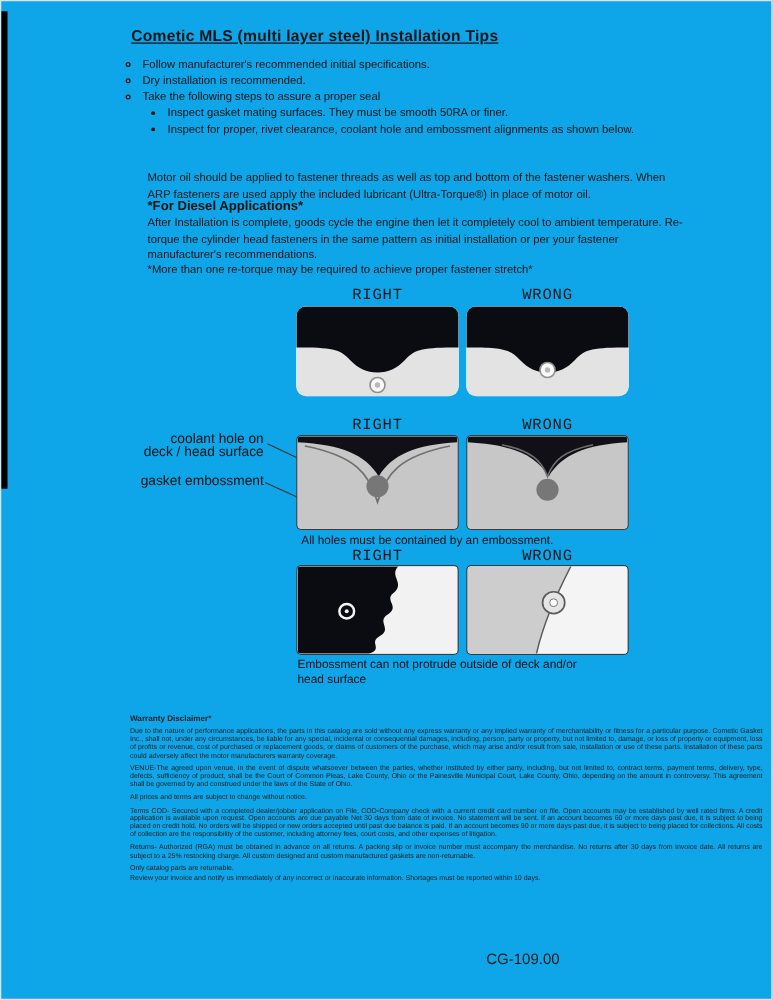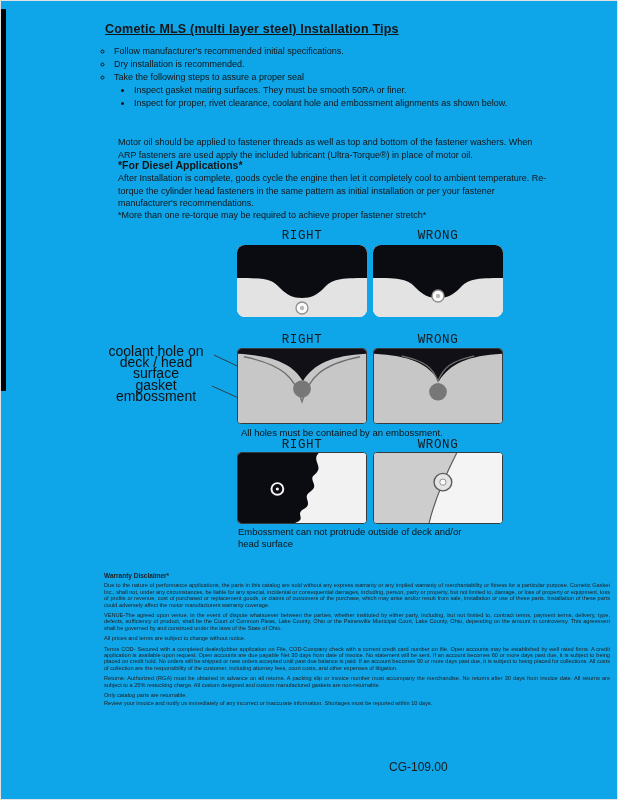--- a/index.html
+++ b/index.html
@@ -35,21 +35,21 @@
   .lblR2A{left:236px;top:106px} .lblR2B{left:372px;top:106px}
   .pR2A{left:236px;top:121px;height:76px;border:1px solid #3a3a3a;border-radius:4px}
   .pR2B{left:372px;top:121px;height:76px;border:1px solid #3a3a3a;border-radius:4px}
   .capR2{left:240px;top:200px}
 
   .lblR3A{left:236px;top:211px} .lblR3B{left:372px;top:211px}
   .pR3A{left:236px;top:225px;height:72px;border:1px solid #3a3a3a;border-radius:4px}
   .pR3B{left:372px;top:225px;height:72px;border:1px solid #3a3a3a;border-radius:4px}
   .capR3{left:237px;top:299px;width:238px;line-height:12px}
 
-  .callout { position:absolute; font-size:14px; line-height:11px; text-align:center; color:#111; }
+  .callout { position:absolute; font-size:11px; line-height:11px; text-align:right; color:#111; }
   .callout1 { left:100px; top:119px; width:110px; }
   .callout2 { left:100px; top:153px; width:110px; }
   .connectors { position:absolute; left:0; top:0; pointer-events:none; }
 
   .disclaimer { position:absolute; left:103px; top:572px; width:506px; font-size:5.6px; line-height:6.4px; color:#222; text-align:justify; }
   .disclaimer h3 { font-size:6.5px; margin-bottom:3px; }
   .disclaimer p { margin-bottom:4px; }
   .disclaimer p.tight { margin-bottom:1px; }
 
   .footer-code { position:absolute; left:388px; top:759px; font-size:12px; color:#1a1a1a; }

